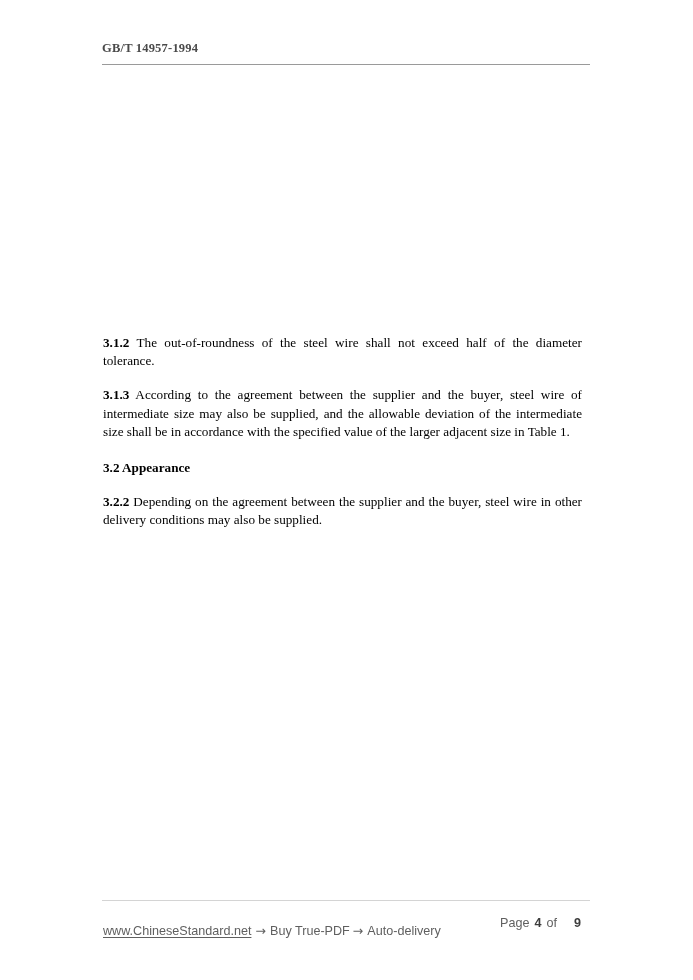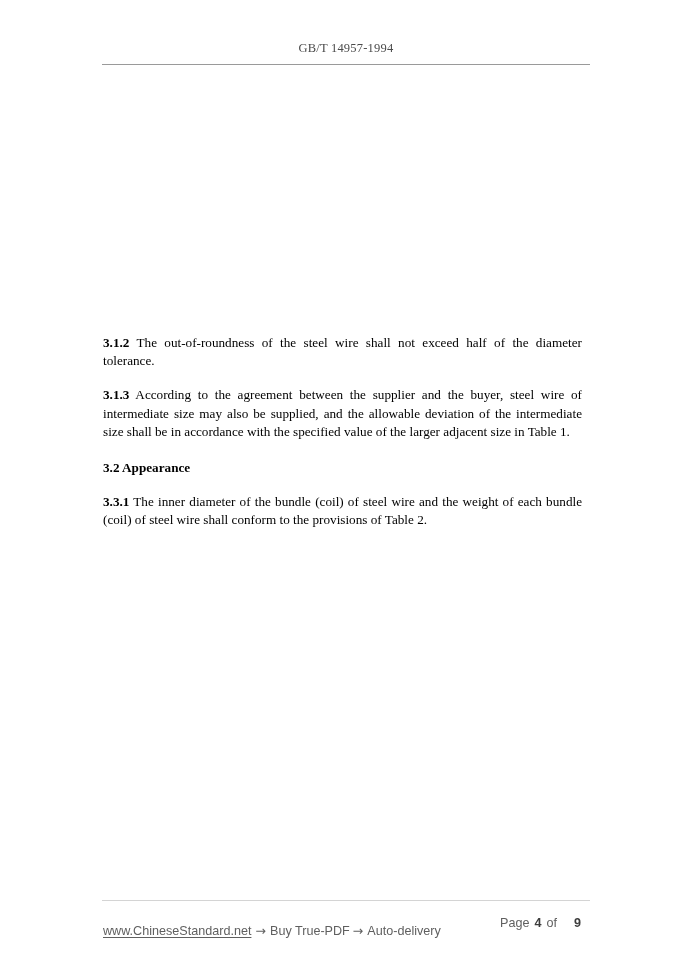--- a/index.html
+++ b/index.html
@@ -21,21 +21,22 @@
     inset: 0;
     background: #ffffff;
   }
 
   
   .header {
     position: absolute;
     top: 40px;
     left: 102px;
     width: 488px;
-    text-align: center;
+    text-align: left;
+    font-weight: bold;
   }
   .header-title {
     font-family: "Liberation Serif", "DejaVu Serif", serif;
     font-size: 12.5px;
     color: #4a4a4a;
     letter-spacing: 0.2px;
     line-height: 16px;
   }
   .header-rule {
     position: absolute;
@@ -152,23 +153,23 @@
   <div class="content">
 
     <p class="para"><span class="num">3.1.2</span><span> The out-of-roundness of the steel wire shall not exceed half of the diameter tolerance.</span></p>
 
     <p class="para"><span class="num">3.1.3</span><span> According to the agreement between the supplier and the buyer, steel wire of intermediate size may also be supplied, and the allowable deviation of the intermediate size shall be in accordance with the specified value of the larger adjacent size in Table 1.</span></p>
 
 
     <p class="heading heading-gap">3.2 Appearance</p>
 
 
+    <p class="para"><span class="num">3.2.2</span><span> Depending on the agreement between the supplier and the buyer, steel wire in other delivery conditions may also be supplied.</span></p>
 
 
-    <p class="para"><span class="num">3.3.1</span><span> The inner diameter of the bundle (coil) of steel wire and the weight of each bundle (coil) of steel wire shall conform to the provisions of Table 2.</span></p>
 
   </div>
 
   <div class="footer-rule"></div>
 
   <div class="footer">
     <div class="footer-left">
       <span class="footer-link">www.ChineseStandard.net</span>
       <span class="footer-arrow">→</span>
       <span class="footer-seg">Buy True-PDF</span>

